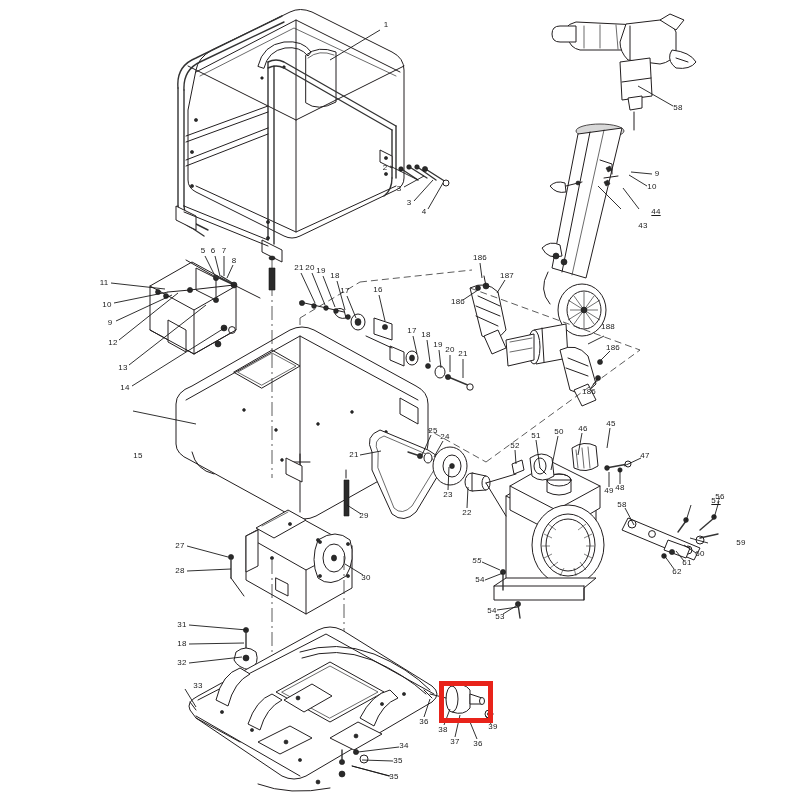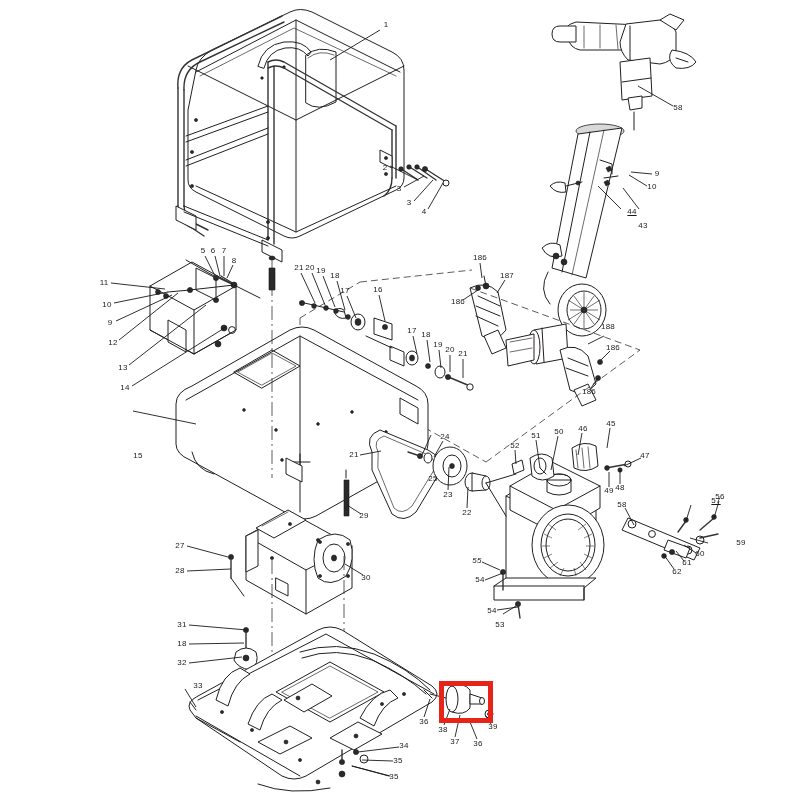--- a/index.html
+++ b/index.html
@@ -588,21 +588,21 @@
       <div class="lbl" style="left: 310px; top: 268px;">20</div>
       <div class="lbl" style="left: 299px; top: 268px;">21</div>
       <div class="lbl" style="left: 412px; top: 331px;">17</div>
       <div class="lbl" style="left: 426px; top: 335px;">18</div>
       <div class="lbl" style="left: 438px; top: 345px;">19</div>
       <div class="lbl" style="left: 450px; top: 350px;">20</div>
       <div class="lbl" style="left: 463px; top: 354px;">21</div>
       <div class="lbl" style="left: 467px; top: 513px;">22</div>
       <div class="lbl" style="left: 448px; top: 495px;">23</div>
       <div class="lbl" style="left: 445px; top: 437px;">24</div>
-      <div class="lbl" style="left: 433px; top: 431px; margin-top: 48px;">25</div>
+      <div class="lbl" style="left: 433px; top: 431px;">25</div>
       <div class="lbl" style="left: 354px; top: 455px;">21</div>
       <div class="lbl" style="left: 180px; top: 546px;">27</div>
       <div class="lbl" style="left: 180px; top: 571px;">28</div>
       <div class="lbl" style="left: 364px; top: 516px;">29</div>
       <div class="lbl" style="left: 366px; top: 578px;">30</div>
       <div class="lbl" style="left: 182px; top: 625px;">31</div>
       <div class="lbl" style="left: 182px; top: 644px;">18</div>
       <div class="lbl" style="left: 182px; top: 663px;">32</div>
       <div class="lbl" style="left: 198px; top: 686px;">33</div>
       <div class="lbl" style="left: 404px; top: 746px;">34</div>
@@ -610,36 +610,36 @@
       <div class="lbl" style="left: 394px; top: 777px;">35</div>
       <div class="lbl" style="left: 424px; top: 722px;">36</div>
       <div class="lbl" style="left: 478px; top: 744px;">36</div>
       <div class="lbl" style="left: 455px; top: 742px;">37</div>
       <div class="lbl" style="left: 443px; top: 730px;">38</div>
       <div class="lbl" style="left: 493px; top: 727px;">39</div>
       <div class="lbl" style="left: 678px; top: 108px;">58</div>
       <div class="lbl" style="left: 657px; top: 174px;">9</div>
       <div class="lbl" style="left: 652px; top: 187px;">10</div>
       <div class="lbl" style="left: 643px; top: 211px; margin-top: 15px;">43</div>
-      <div class="lbl" style="left: 632px; top: 212px; text-decoration: underline;">44</div>
+      <div class="lbl" style="left: 656px; top: 212px; text-decoration: underline;">44</div>
       <div class="lbl" style="left: 480px; top: 258px;">186</div>
       <div class="lbl" style="left: 507px; top: 276px;">187</div>
       <div class="lbl" style="left: 458px; top: 302px;">186</div>
       <div class="lbl" style="left: 608px; top: 327px;">188</div>
       <div class="lbl" style="left: 613px; top: 348px;">186</div>
       <div class="lbl" style="left: 589px; top: 392px;">186</div>
       <div class="lbl" style="left: 611px; top: 424px;">45</div>
       <div class="lbl" style="left: 583px; top: 429px;">46</div>
       <div class="lbl" style="left: 645px; top: 456px;">47</div>
       <div class="lbl" style="left: 620px; top: 488px;">48</div>
       <div class="lbl" style="left: 609px; top: 491px;">49</div>
       <div class="lbl" style="left: 559px; top: 432px;">50</div>
       <div class="lbl" style="left: 536px; top: 436px;">51</div>
       <div class="lbl" style="left: 515px; top: 446px;">52</div>
-      <div class="lbl" style="left: 500px; top: 617px; margin-top: 8px;">53</div>
+      <div class="lbl" style="left: 500px; top: 617px;">53</div>
       <div class="lbl" style="left: 480px; top: 580px;">54</div>
       <div class="lbl" style="left: 477px; top: 561px; font-style: italic;">55</div>
       <div class="lbl" style="left: 492px; top: 611px;">54</div>
       <div class="lbl" style="left: 720px; top: 497px;">56</div>
       <div class="lbl" style="left: 716px; top: 501px; text-decoration: underline;">57</div>
       <div class="lbl" style="left: 622px; top: 505px;">58</div>
       <div class="lbl" style="left: 713px; top: 543px; margin-left: 28px;">59</div>
       <div class="lbl" style="left: 700px; top: 554px;">60</div>
       <div class="lbl" style="left: 687px; top: 563px;">61</div>
       <div class="lbl" style="left: 677px; top: 572px;">62</div>

